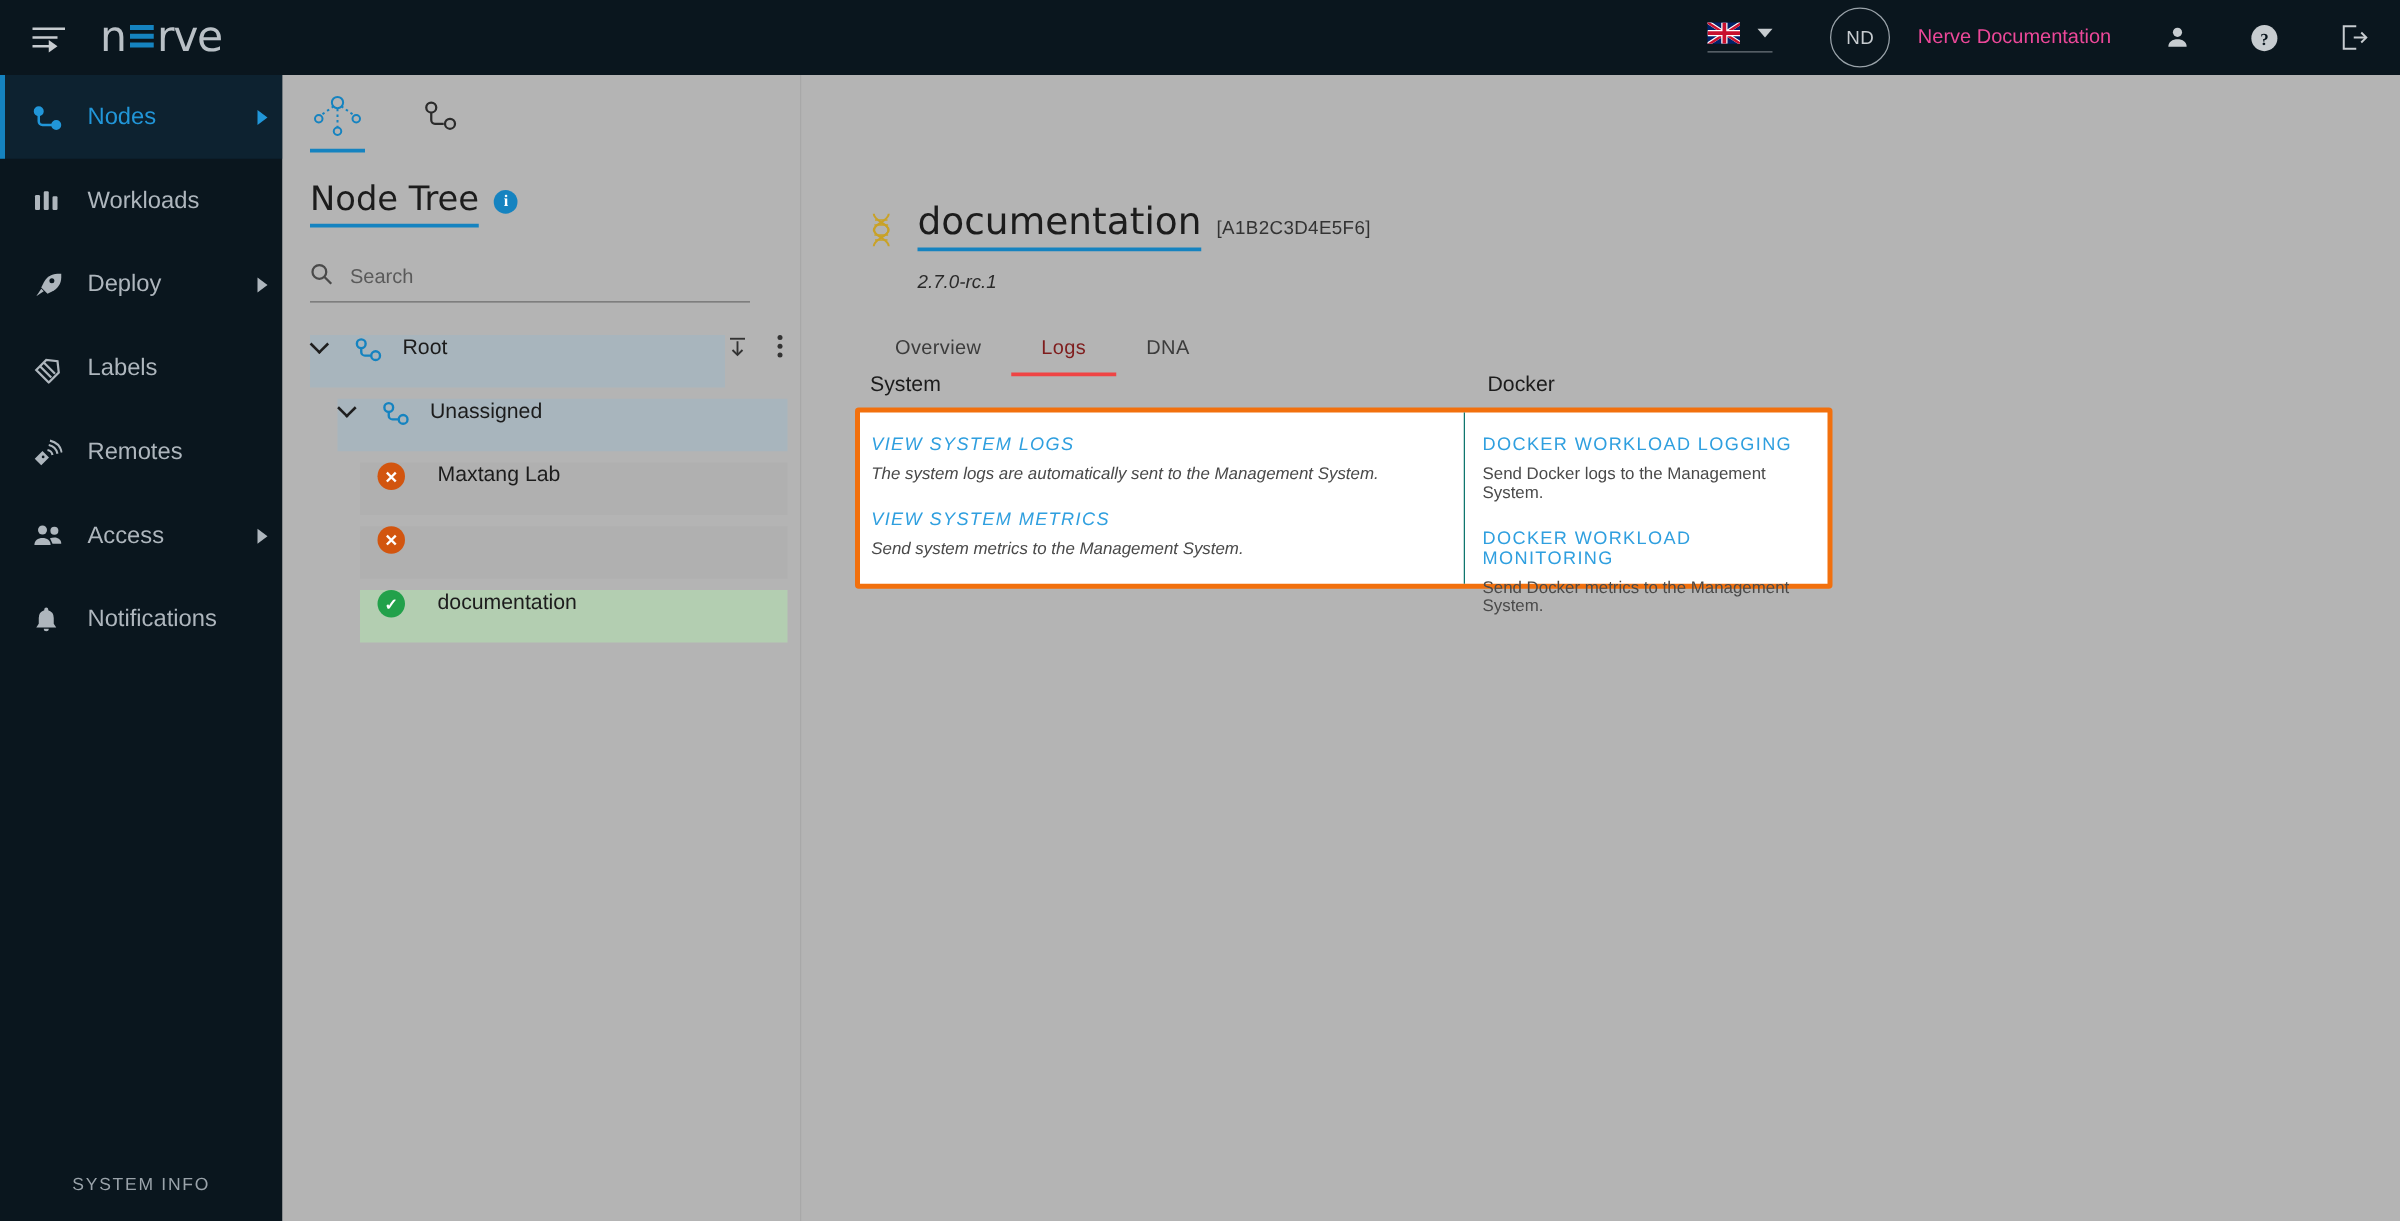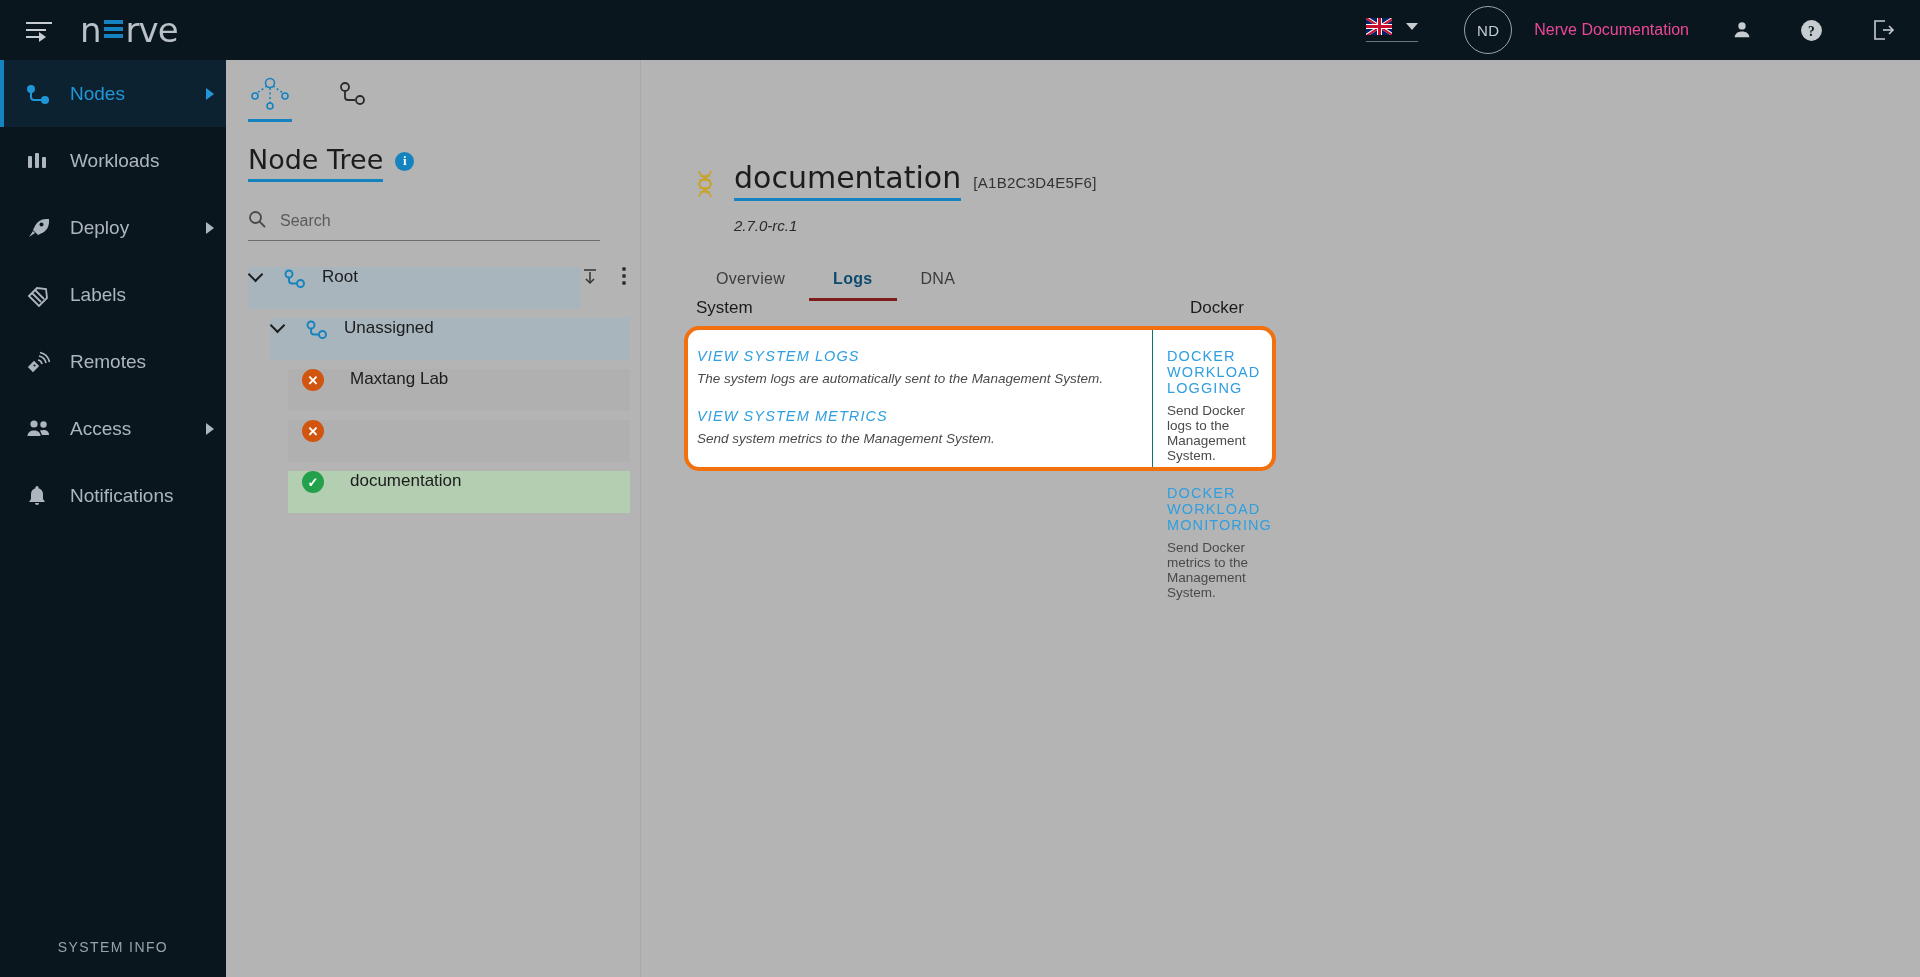--- a/index.html
+++ b/index.html
@@ -200,28 +200,28 @@
     border-bottom: 3px solid #1583c0; padding-bottom: 3px;
   }
   .node-serial { font-size: 15px; color: #333; letter-spacing: .3px; }
   .node-version { font-size: 15px; color: #2a2a2a; margin-top: 16px; font-style: italic; }
 
   .tabs { display: flex; gap: 0; margin: 36px 0 0 50px; }
   .tab {
     font-size: 16px; color: #3c3c3c; padding: 0 24px 10px 24px;
     cursor: pointer; letter-spacing: .3px;
   }
-  .tab.active { color: #0c4a6e; font-weight: bold; border-bottom: 3px solid #7f1d1d; }
+  .tab.active { color: #7f1d1d; font-weight: normal; border-bottom: 3px solid #ef4444; }
 
   .logs-card {
     margin: 25px 0 0 42px;
-    width: 592px; height: 145px;
+    width: 782px; height: 145px;
     background: #fff;
     border: 4px solid #f2700d;
-    border-radius: 15px;
+    border-radius: 3px;
     display: flex;
     position: relative;
   }
   .card-headers {
     position: absolute; top: -32px; left: 0; width: 100%;
     display: flex; pointer-events: none;
   }
   .card-headers .h {
     font-size: 17px; color: #1c1c1c;
   }

